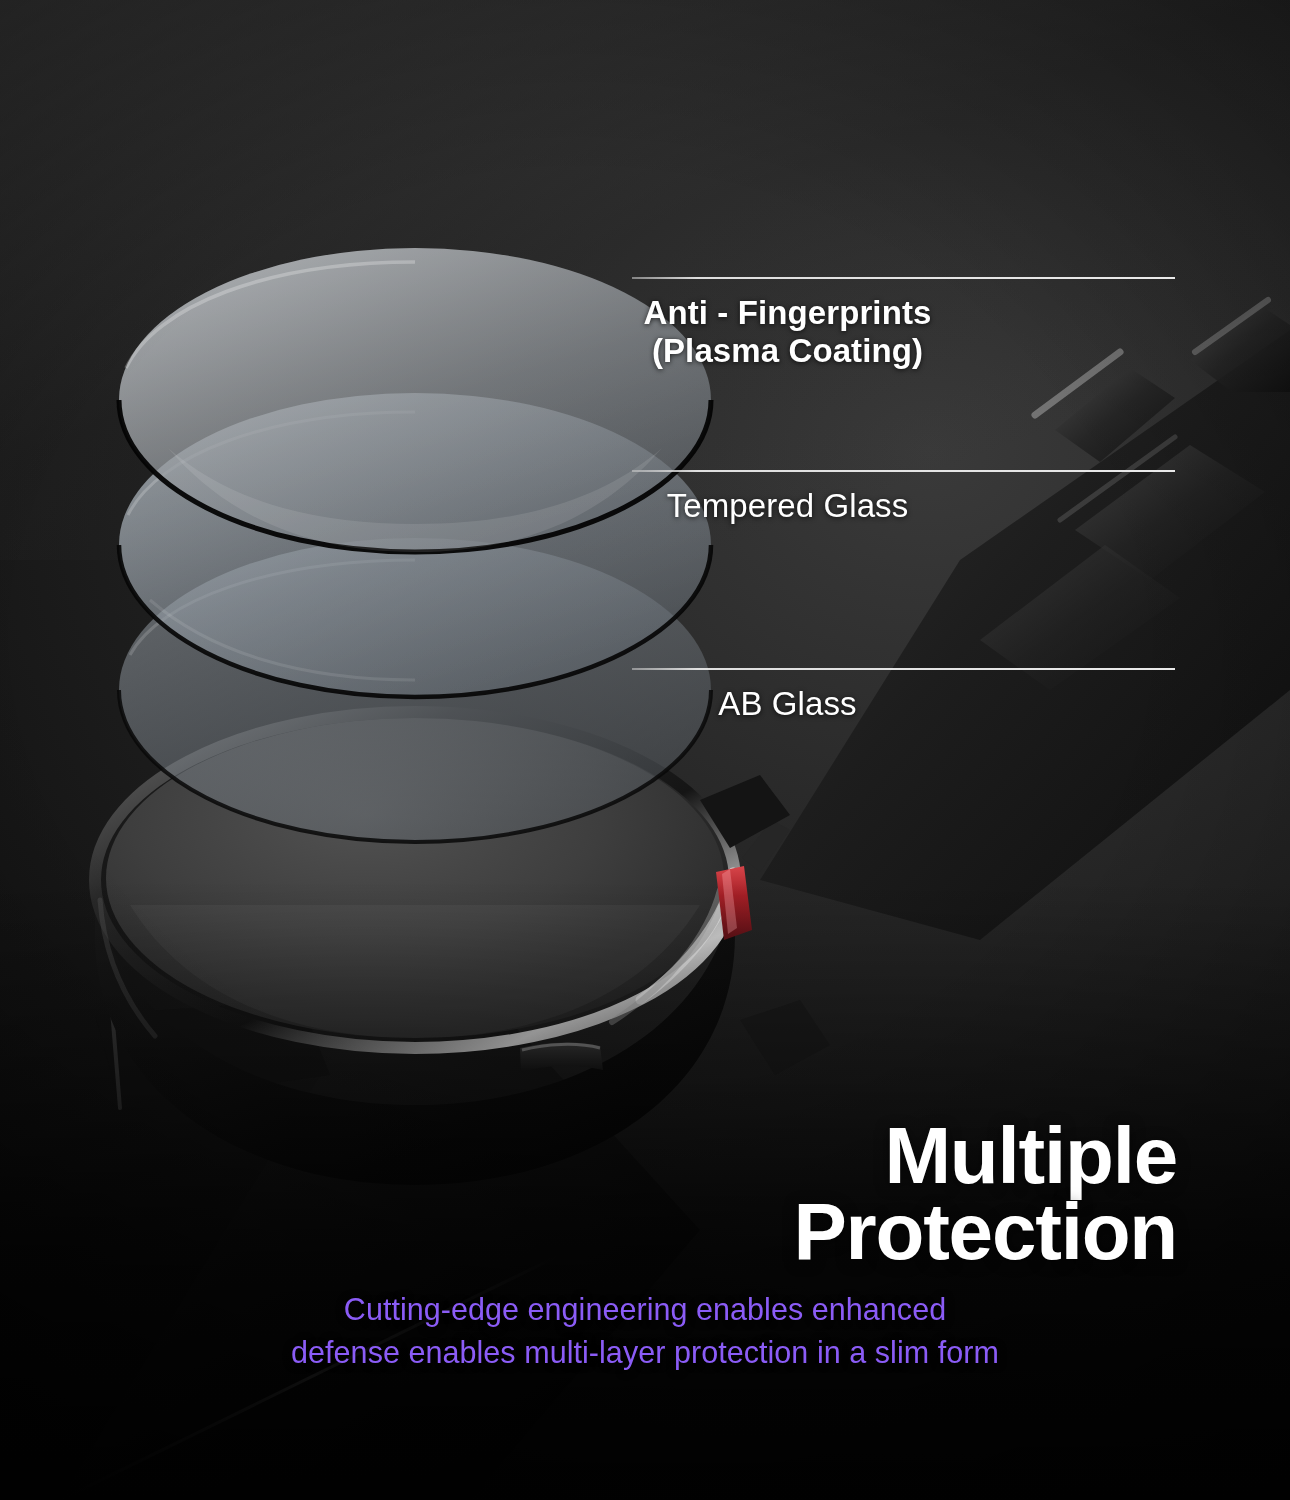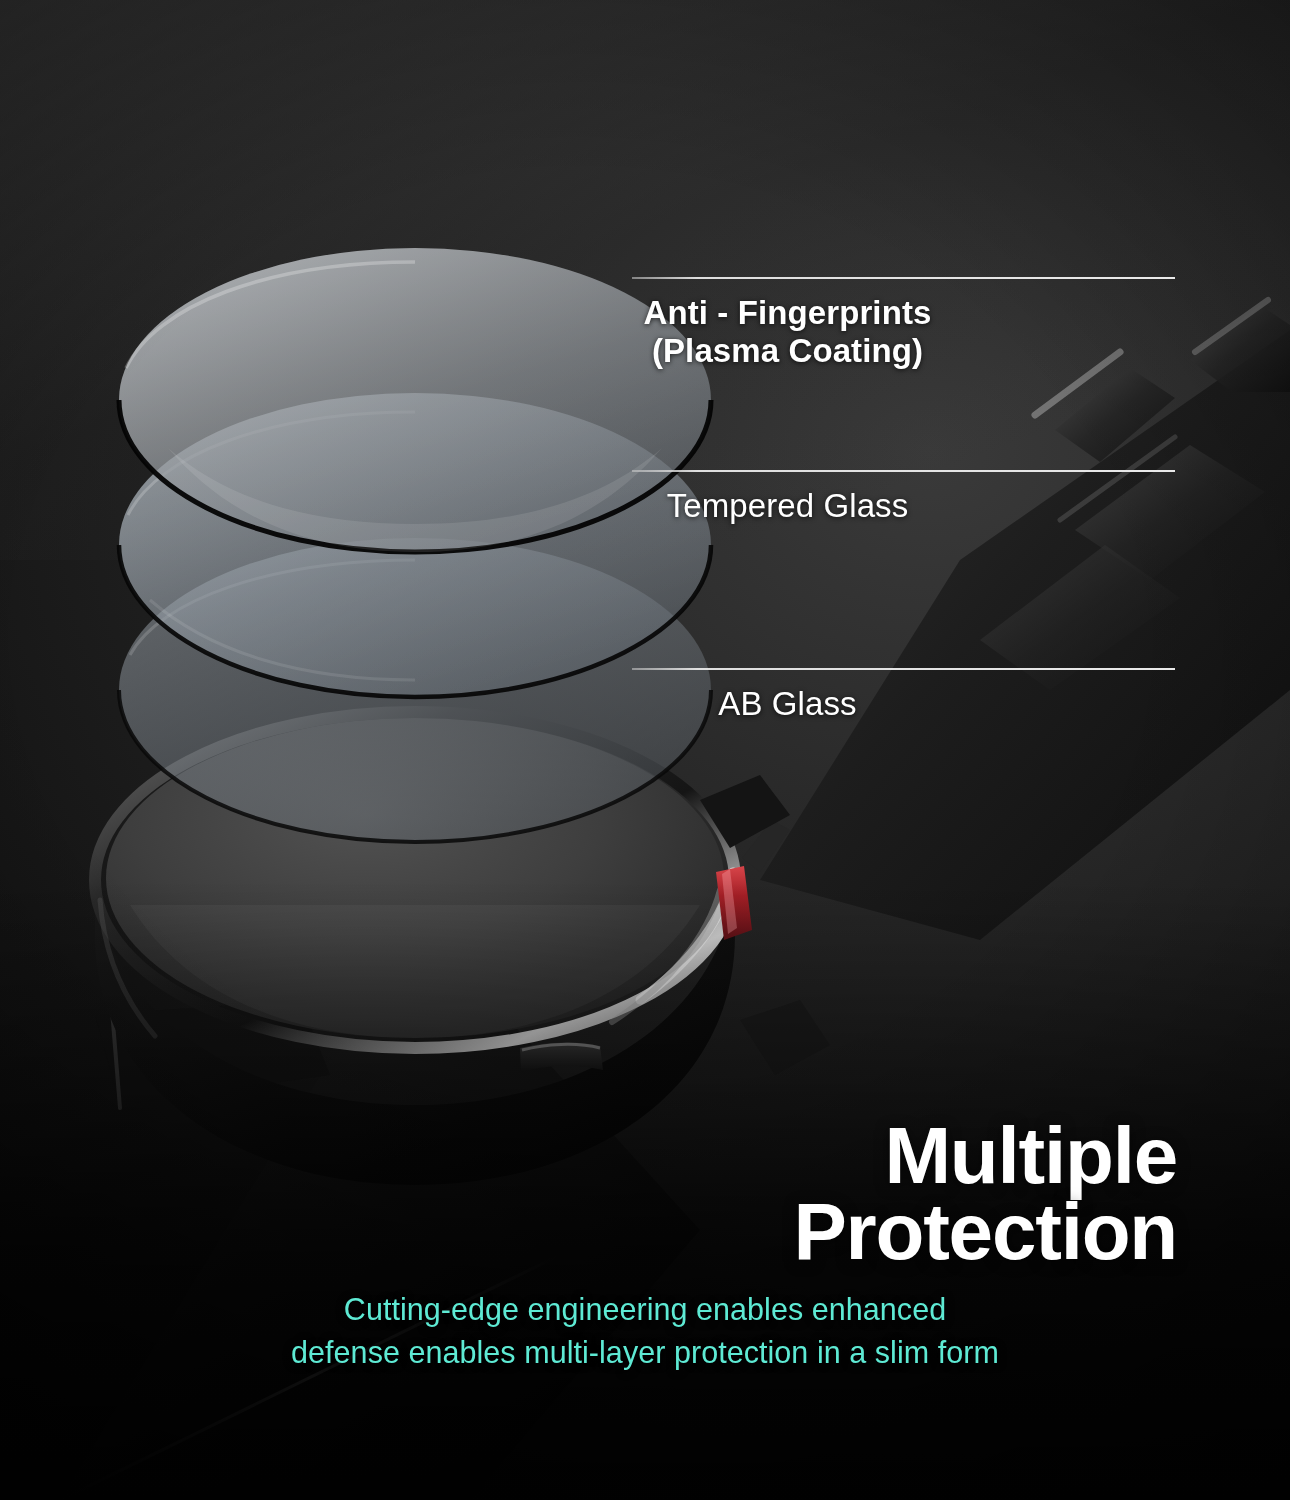--- a/index.html
+++ b/index.html
@@ -89,21 +89,21 @@
     font-weight: bold;
     line-height: 0.95;
     letter-spacing: -1.2px;
     text-shadow: 0 2px 14px rgba(0,0,0,0.6);
   }
   .subtitle {
     position: absolute;
     left: 0; right: 0;
     top: 1288px;
     text-align: center;
-    color: #5eead4;
+    color: #8b5cf6;
     font-size: 30.5px;
     font-weight: 400;
     line-height: 1.42;
     letter-spacing: 0.05px;
     text-shadow: 0 1px 8px rgba(0,0,0,0.8);
   }
   .subtitle span { display: block; }
 </style>
 </head>
 <body>

